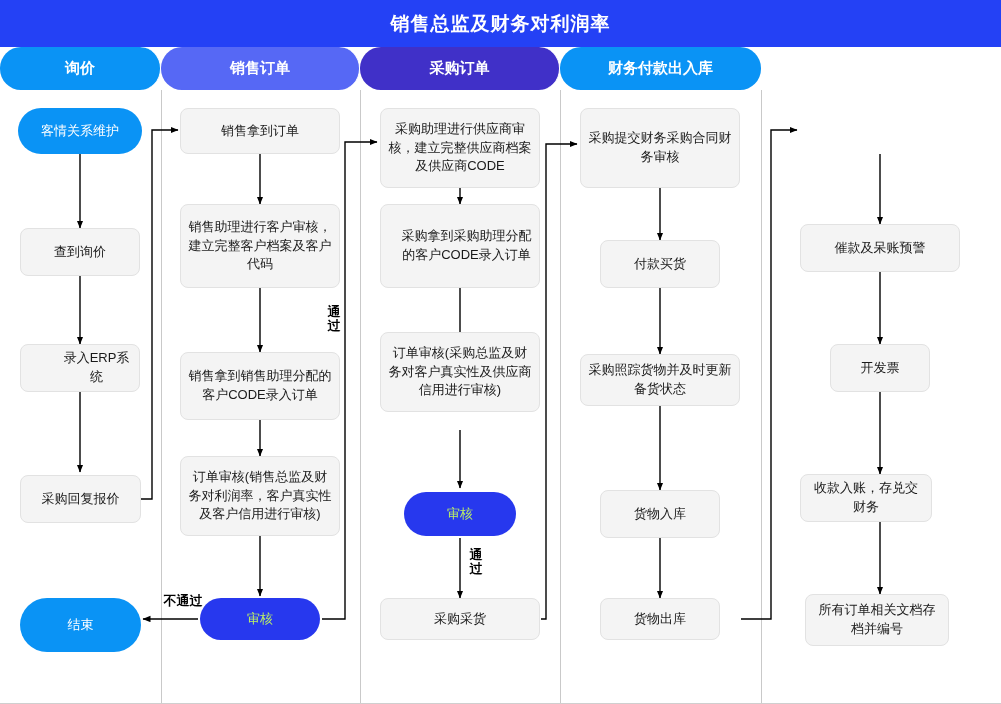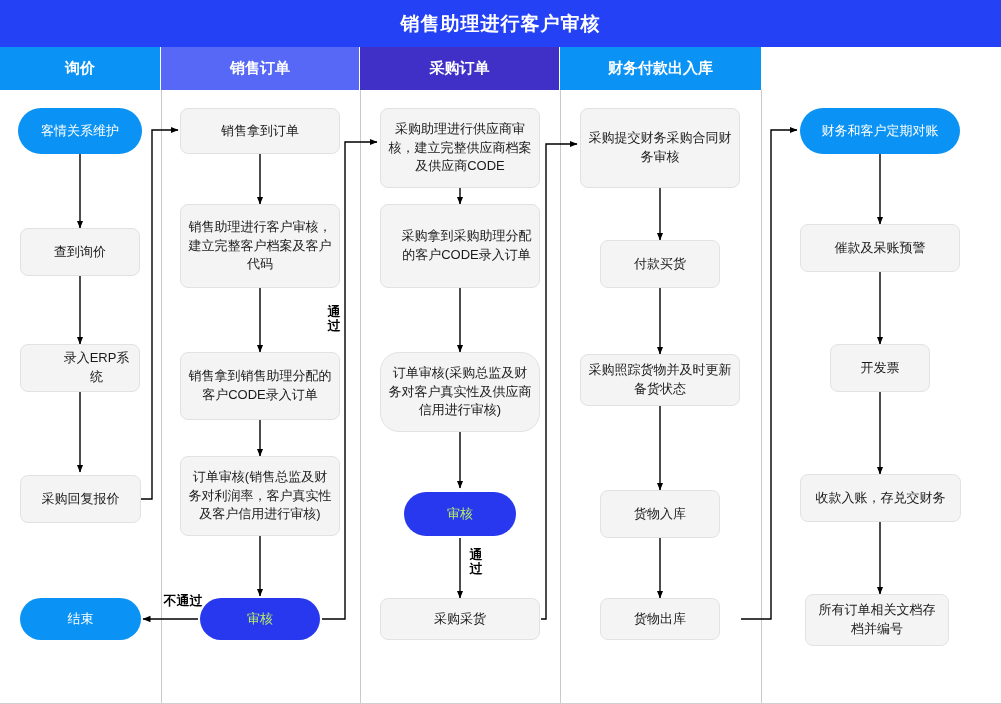--- a/index.html
+++ b/index.html
@@ -40,20 +40,21 @@
   .col-header {
     position: absolute;
     top: 0; height: 43px;
     display: flex;
     align-items: center;
     justify-content: center;
     color: #ffffff;
     font-size: 15px;
     font-weight: bold;
     border-right: 1px solid #ffffff;
+    border-radius: 21px;
   }
   .col-header:last-child { border-right: none; }
 
   
   .lane-divider {
     position: absolute;
     top: 90px;
     width: 1px;
     height: 614px;
     background: #c9c9c9;
@@ -113,21 +114,21 @@
     left: 0; top: 0;
     width: 1001px; height: 704px;
     pointer-events: none;
   }
 </style>
 </head>
 <body>
 
 <div id="canvas">
 
-  <div class="title-bar">销售助理进行客户审核</div>
+  <div class="title-bar">销售总监及财务对利润率</div>
 
   <div class="header-band">
     <div class="col-header" style="left:0px;   width:161px; background:#0a93f5;">询价</div>
     <div class="col-header" style="left:161px; width:199px; background:#5668f5;">销售订单</div>
     <div class="col-header" style="left:360px; width:200px; background:#4030c8;">采购订单</div>
     <div class="col-header" style="left:560px; width:201px; background:#0a93f5;">财务付款出入库</div>
   </div>
 
   <div class="lane-divider" style="left:161px;"></div>
   <div class="lane-divider" style="left:360px;"></div>
@@ -176,44 +177,43 @@
       <path d="M880,272 L880,344"></path>
       <path d="M880,392 L880,474"></path>
       <path d="M880,522 L880,594"></path>
     </g>
   </svg>
 
   <div class="node terminator-light" style="left:18px; top:108px; width:124px; height:46px;">客情关系维护</div>
   <div class="node process" style="left:20px; top:228px; width:120px; height:48px;">查到询价</div>
   <div class="node process" style="left:20px; top:344px; width:120px; height:48px;padding-left:40px;">录入ERP系统</div>
   <div class="node process" style="left:20px; top:475px; width:121px; height:48px;">采购回复报价</div>
-  <div class="node terminator-light" style="left:20px; top:598px; width:121px; height:42px;text-align:right;">结束</div>
+  <div class="node terminator-light" style="left:20px; top:598px; width:121px; height:54px;text-align:right;">结束</div>
 
   <div class="node process" style="left:180px; top:108px; width:160px; height:46px;">销售拿到订单</div>
   <div class="node process" style="left:180px; top:204px; width:160px; height:84px;">销售助理进行客户审核，建立完整客户档案及客户代码</div>
   <div class="node process" style="left:180px; top:352px; width:160px; height:68px;">销售拿到销售助理分配的客户CODE录入订单</div>
   <div class="node process" style="left:180px; top:456px; width:160px; height:80px;">订单审核(销售总监及财务对利润率，客户真实性及客户信用进行审核)</div>
   <div class="node terminator-dark" style="left:200px; top:598px; width:120px; height:42px;">审核</div>
 
   <div class="node process" style="left:380px; top:108px; width:160px; height:80px;">采购助理进行供应商审核，建立完整供应商档案及供应商CODE</div>
   <div class="node process" style="left:380px; top:204px; width:160px; height:84px;padding-left:20px;">采购拿到采购助理分配的客户CODE录入订单</div>
-  <div class="node process" style="left:380px; top:352px; width:160px; height:80px;border-radius:19px;">订单审核(采购总监及财务对客户真实性及供应商信用进行审核)</div>
+  <div class="node process" style="left:380px; top:332px; width:160px; height:80px;">订单审核(采购总监及财务对客户真实性及供应商信用进行审核)</div>
   <div class="node terminator-dark" style="left:404px; top:492px; width:112px; height:44px;">审核</div>
   <div class="node process" style="left:380px; top:598px; width:160px; height:42px;">采购采货</div>
 
   <div class="node process" style="left:580px; top:108px; width:160px; height:80px;">采购提交财务采购合同财务审核</div>
   <div class="node process" style="left:600px; top:240px; width:120px; height:48px;">付款买货</div>
   <div class="node process" style="left:580px; top:354px; width:160px; height:52px;">采购照踪货物并及时更新备货状态</div>
   <div class="node process" style="left:600px; top:490px; width:120px; height:48px;">货物入库</div>
   <div class="node process" style="left:600px; top:598px; width:120px; height:42px;">货物出库</div>
 
-  <div class="node terminator-light" style="left:800px; top:108px; width:160px; height:46px;">财务和客户定期对账</div>
   <div class="node process" style="left:800px; top:224px; width:160px; height:48px;">催款及呆账预警</div>
   <div class="node process" style="left:830px; top:344px; width:100px; height:48px;">开发票</div>
-  <div class="node process" style="left:800px; top:474px; width:161px; height:48px;">收款入账，存兑交财务</div>
+  <div class="node process" style="left:800px; top:474px; width:132px; height:48px;">收款入账，存兑交财务</div>
   <div class="node process" style="left:805px; top:594px; width:144px; height:52px;">所有订单相关文档存档并编号</div>
 
   <div class="edge-label" style="left:326px; top:305px; width:16px;">通
 过</div>
   <div class="edge-label" style="left:152px; top:594px; width:62px;">不通过</div>
   <div class="edge-label" style="left:468px; top:548px; width:16px;">通
 过</div>
 
 </div>
 

